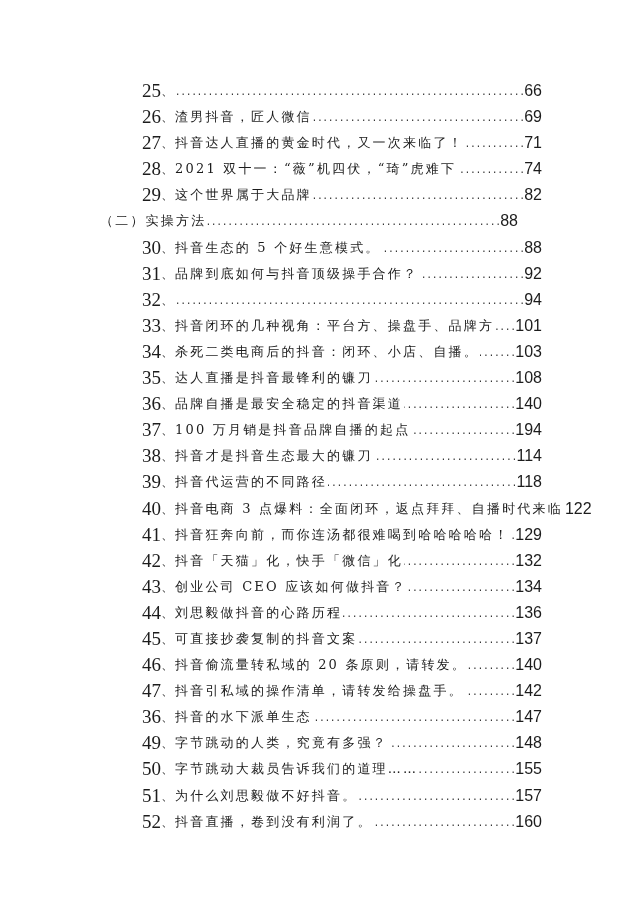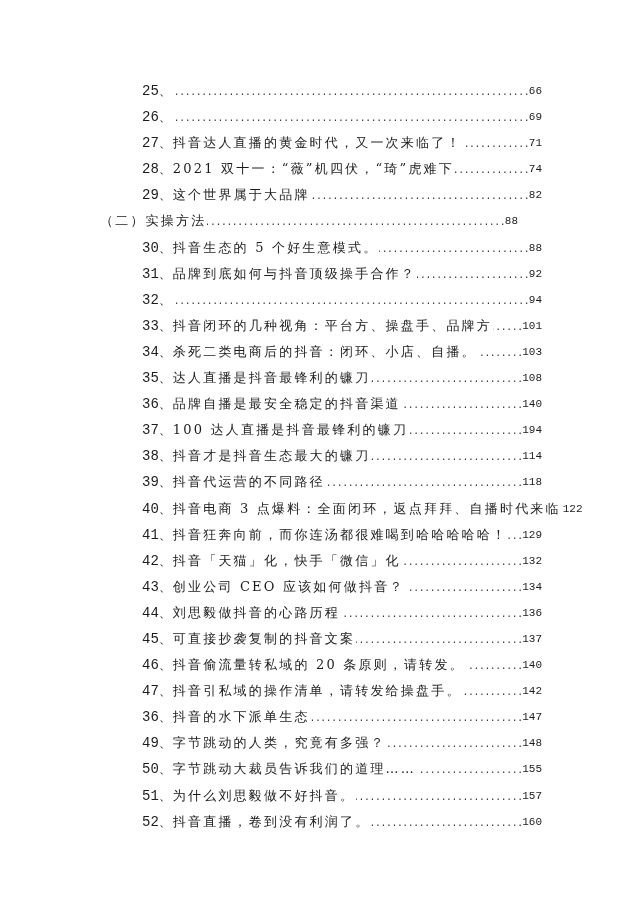--- a/index.html
+++ b/index.html
@@ -32,22 +32,22 @@
     }
     .toc-row.item {
       padding-left: 142px;
       width: calc(542px - 142px);
     }
     .toc-row.section {
       padding-left: 100px;
       width: calc(542px - 124px);
     }
     .toc-num {
-      font-family: Liberation Mono, monospace;
-      font-size: 14px;
+      font-family: Liberation Serif, serif;
+      font-size: 19px;
       letter-spacing: 0;
     }
     .toc-sep {
       font-size: 13px;
       margin-right: 1px;
     }
     .toc-title {
       letter-spacing: 2.2px;
       flex: 0 0 auto;
     }
@@ -64,39 +64,40 @@
       right: 0;
       top: 0;
       font-family: "Liberation Sans", sans-serif;
       font-size: 12px;
       letter-spacing: -0.6px;
       color: #333;
       white-space: nowrap;
     }
     .toc-page {
       flex: 0 0 auto;
-      font-family: Liberation Mono, monospace;
-      font-size: 11px;
+      font-family: Liberation Sans, sans-serif;
+      font-size: 16px;
       text-align: right;
     }
   </style>
 </head>
 <body>
 
 <div class="toc">
 
   <div class="toc-row item">
     <span class="toc-num">25</span>
       <span class="toc-sep">、</span>
       <span class="toc-leader"></span>
       <span class="toc-page">66</span>
   </div>
   <div class="toc-row item">
     <span class="toc-num">26</span>
       <span class="toc-sep">、</span>
+      <span class="toc-title">渣男抖音，匠人微信</span>
       <span class="toc-leader"></span>
       <span class="toc-page">69</span>
   </div>
   <div class="toc-row item">
     <span class="toc-num">27</span>
       <span class="toc-sep">、</span>
       <span class="toc-title">抖音达人直播的黄金时代，又一次来临了！</span>
       <span class="toc-leader"></span>
       <span class="toc-page">71</span>
   </div>
@@ -163,21 +164,21 @@
   <div class="toc-row item">
     <span class="toc-num">36</span>
       <span class="toc-sep">、</span>
       <span class="toc-title">品牌自播是最安全稳定的抖音渠道</span>
       <span class="toc-leader"></span>
       <span class="toc-page">140</span>
   </div>
   <div class="toc-row item">
     <span class="toc-num">37</span>
       <span class="toc-sep">、</span>
-      <span class="toc-title">100 达人直播是抖音最锋利的镰刀</span>
+      <span class="toc-title">100 万月销是抖音品牌自播的起点</span>
       <span class="toc-leader"></span>
       <span class="toc-page">194</span>
   </div>
   <div class="toc-row item">
     <span class="toc-num">38</span>
       <span class="toc-sep">、</span>
       <span class="toc-title">抖音才是抖音生态最大的镰刀</span>
       <span class="toc-leader"></span>
       <span class="toc-page">114</span>
   </div>

